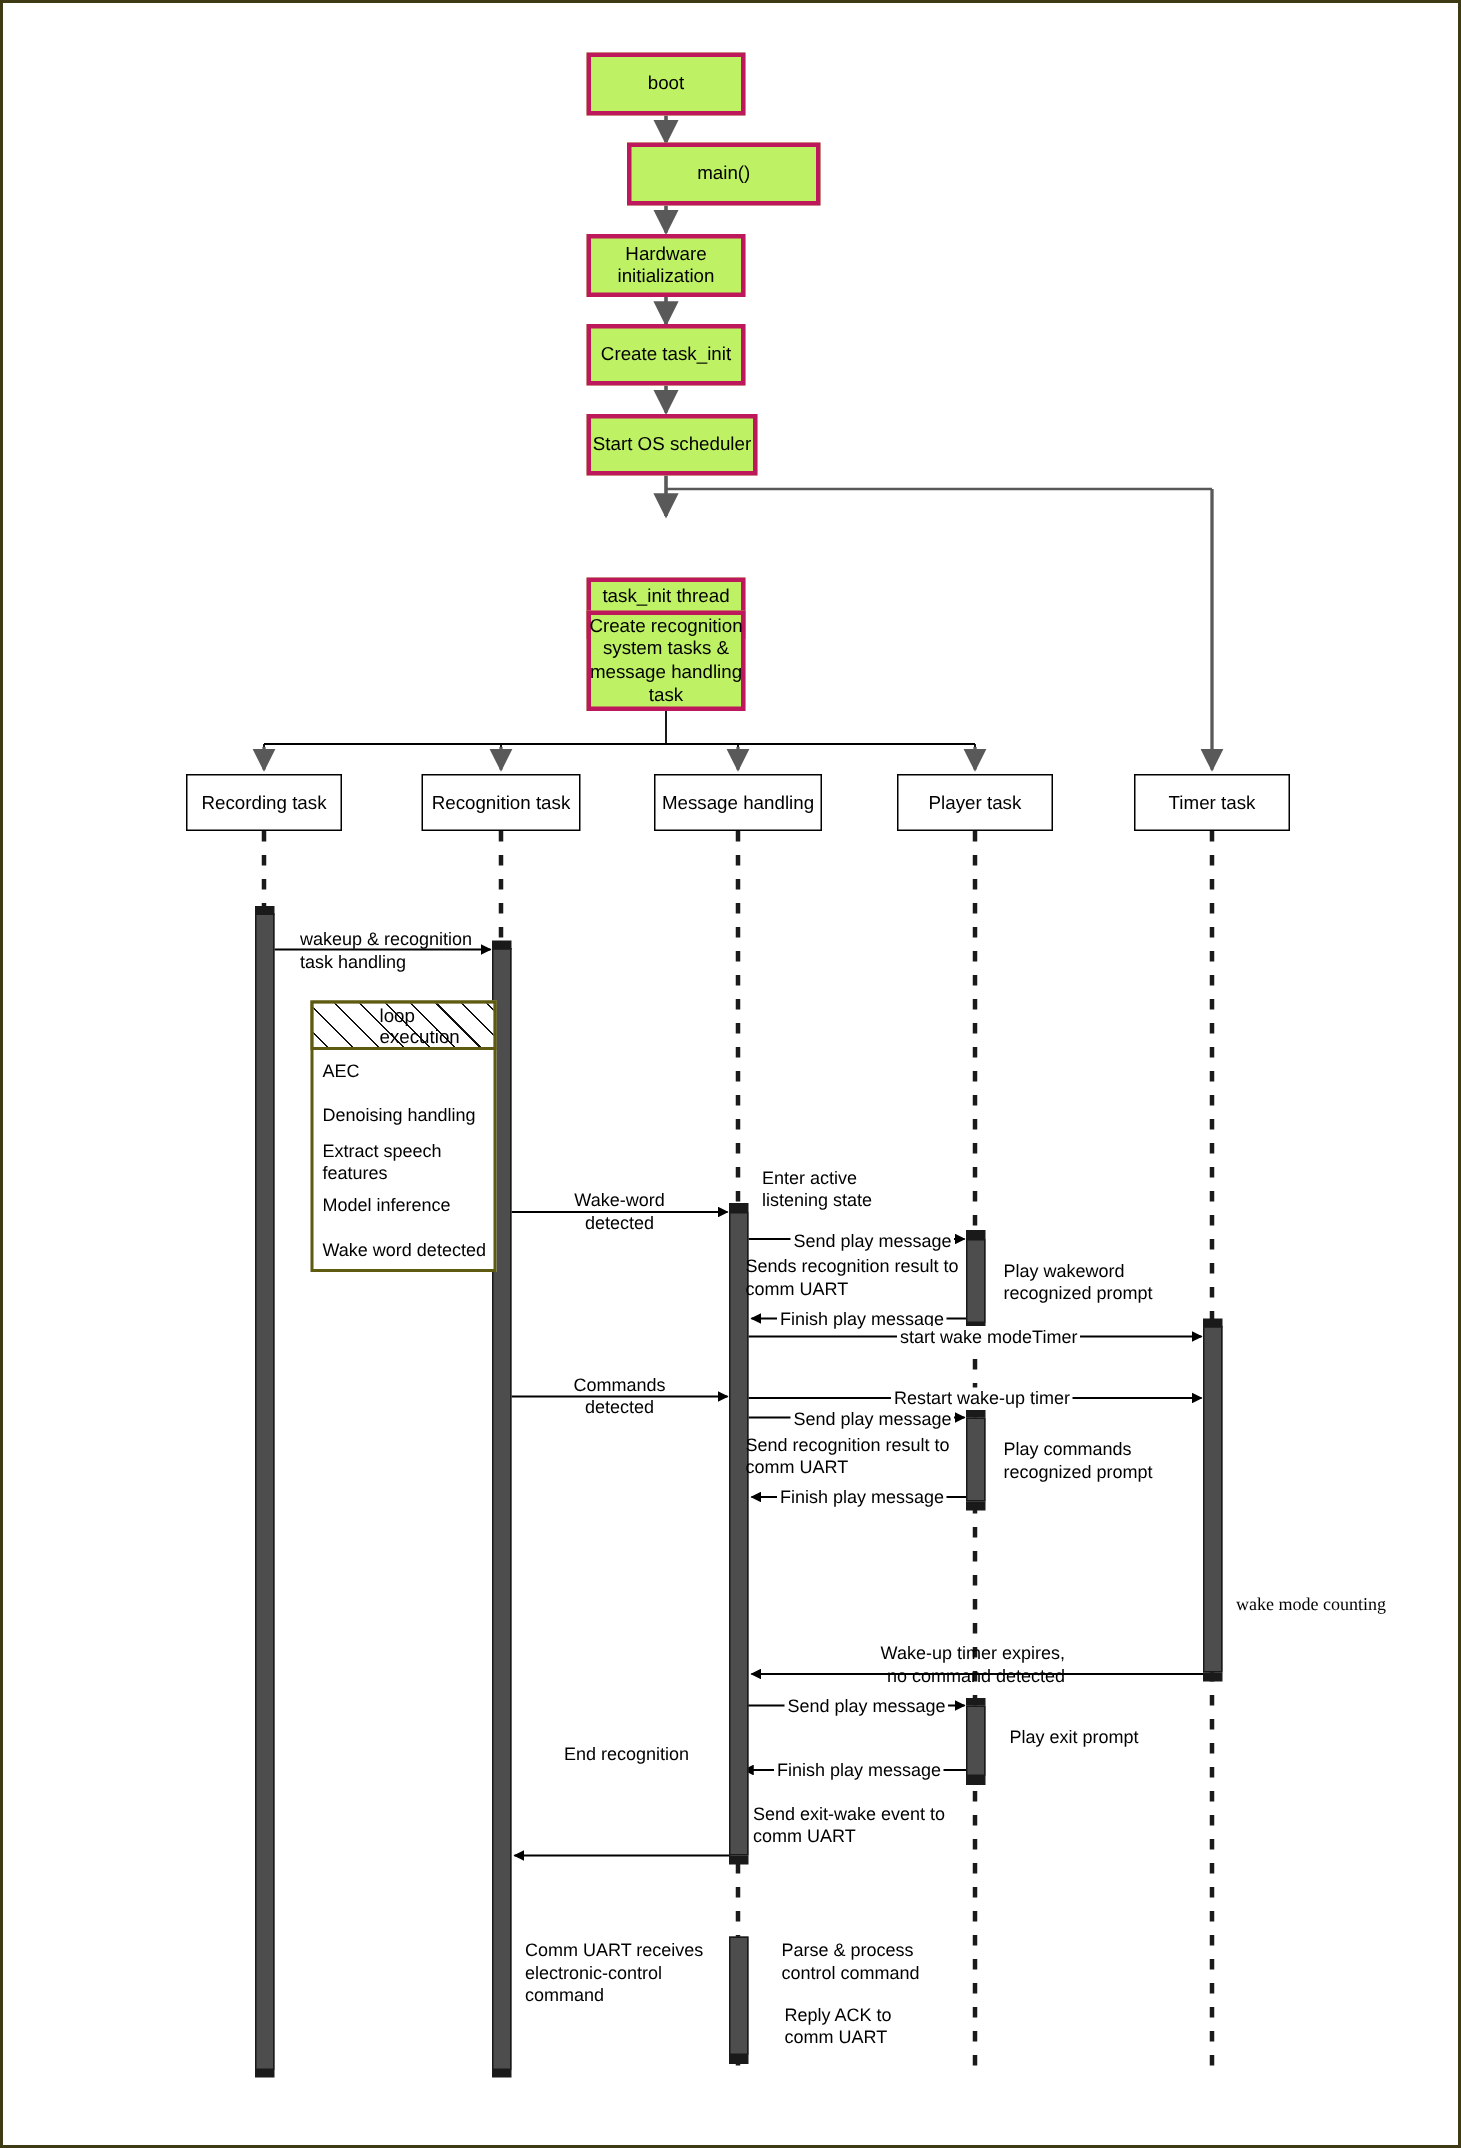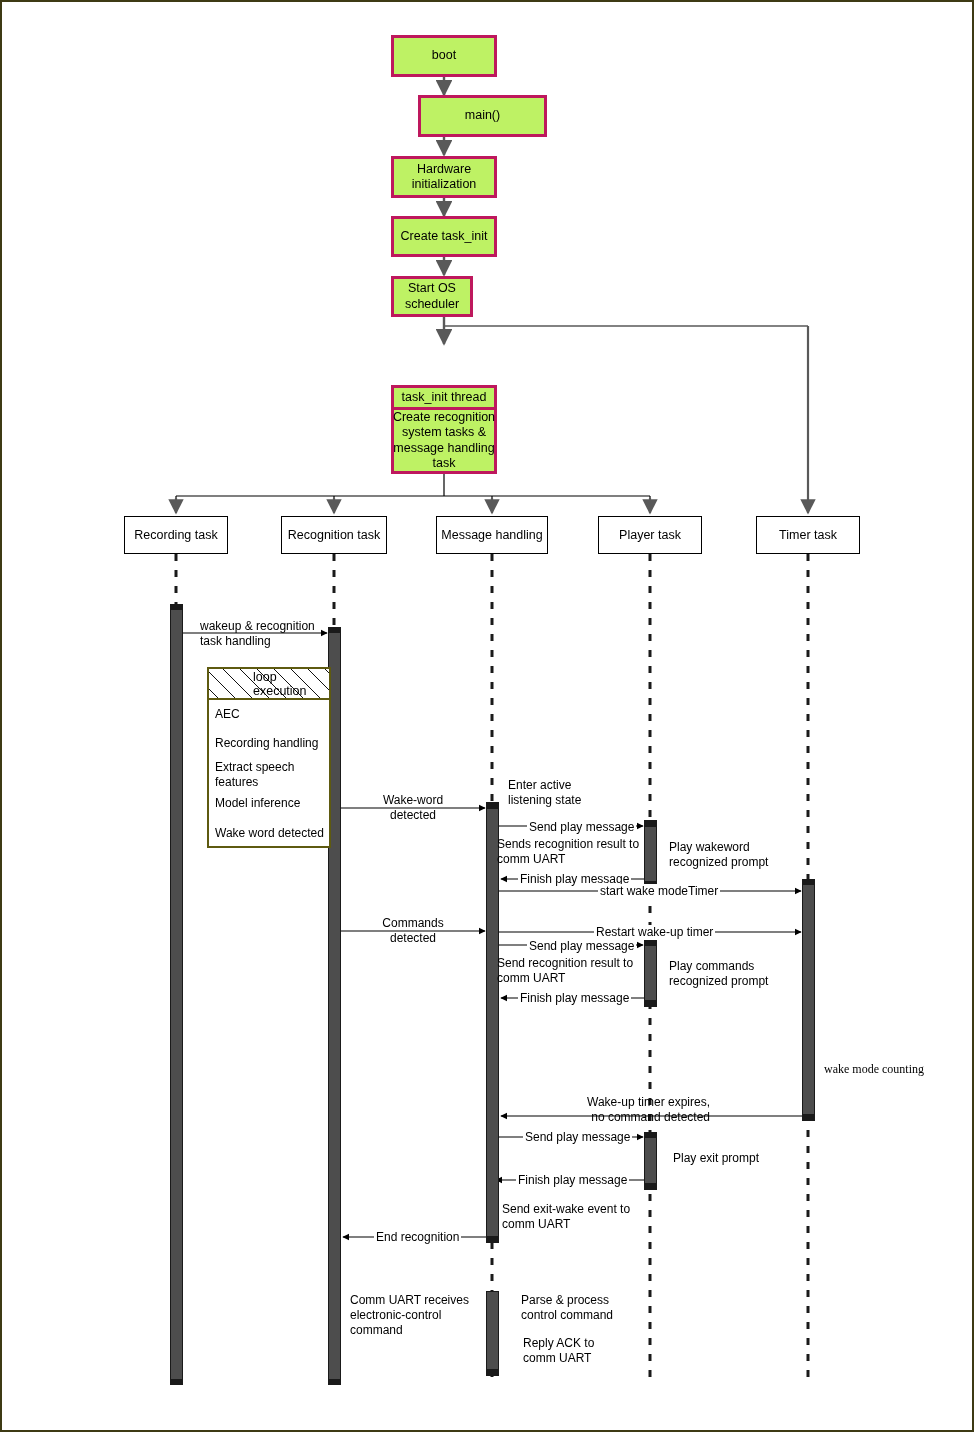--- a/index.html
+++ b/index.html
@@ -113,21 +113,21 @@
   <div class="fbox" style="left:389px;top:93px;width:129px;height:42px;margin-left:27px;">
     <span>main()</span>
   </div>
   <div class="fbox" style="left:389px;top:154px;width:106px;height:42px;white-space:pre;">
     <span>Hardware
 initialization</span>
   </div>
   <div class="fbox" style="left:389px;top:214px;width:106px;height:41px;">
     <span>Create task_init</span>
   </div>
-  <div class="fbox" style="left:389px;top:274px;width:82px;height:41px;">
+  <div class="fbox" style="left:389px;top:274px;width:114px;height:41px;">
     <span>Start OS scheduler</span>
   </div>
   <div class="fbox" style="left:389px;top:343px;width:106px;height:41px;white-space:pre;margin-top:40px;">
     <span>task_init thread
 starts</span>
   </div>
   <div class="fbox" style="left:389px;top:405px;width:106px;height:67px;white-space:pre;">
     <span>Create recognition
 system tasks &amp;
 message handling
@@ -179,21 +179,21 @@
 
   <div class="act" style="left:800px;top:882px;width:13px;height:231px;"></div>
   <div class="actcap" style="left:800px;top:877px;width:13px;height:6px;"></div>
   <div class="actcap" style="left:800px;top:1113px;width:13px;height:6px;"></div>
 
   <div class="loopbox" style="left:205px;top:665px;width:124px;height:181px;"></div>
   <div class="loophdr" style="left:205px;top:665px;width:124px;height:33px;">
     <span>loop execution</span>
   </div>
   <div class="loopitem" style="left:213px;top:705px;width:110px;">AEC</div>
-  <div class="loopitem" style="left:213px;top:734px;width:110px;">Recording handling</div>
+  <div class="loopitem" style="left:213px;top:734px;width:110px;">Denoising handling</div>
   <div class="loopitem" style="left:213px;top:758px;width:110px;white-space:pre;">Extract speech
 features</div>
   <div class="loopitem" style="left:213px;top:794px;width:110px;">Model inference</div>
   <div class="loopitem" style="left:213px;top:824px;width:110px;">Wake word detected</div>
 
   <div class="lbl" style="left:198px;top:617px;">wakeup &amp; recognition
 task handling</div>
   <div class="lbl c" style="left:352px;top:791px;width:118px;">Wake-word
 detected</div>
   <div class="lbl" style="left:525px;top:818px;background:#fff;padding:0 2px;">Send play message</div>
@@ -201,21 +201,21 @@
   <div class="lbl" style="left:596px;top:882px;background:#fff;padding:0 2px;">start wake modeTimer</div>
   <div class="lbl c" style="left:352px;top:914px;width:118px;">Commands
 detected</div>
   <div class="lbl" style="left:592px;top:923px;background:#fff;padding:0 2px;">Restart wake-up timer</div>
   <div class="lbl" style="left:525px;top:937px;background:#fff;padding:0 2px;">Send play message</div>
   <div class="lbl" style="left:516px;top:989px;background:#fff;padding:0 2px;">Finish play message</div>
   <div class="lbl r" style="left:540px;top:1093px;width:168px;">Wake-up timer expires,
 no command detected</div>
   <div class="lbl" style="left:521px;top:1128px;background:#fff;padding:0 2px;">Send play message</div>
   <div class="lbl" style="left:514px;top:1171px;background:#fff;padding:0 2px;">Finish play message</div>
-  <div class="lbl" style="left:372px;top:1228px;background:#fff;padding:0 2px;">End recognition</div>
+  <div class="lbl" style="left:372px;top:1160px;background:#fff;padding:0 2px;">End recognition</div>
 
   <div class="lbl" style="left:506px;top:776px;">Enter active
 listening state</div>
   <div class="lbl" style="left:495px;top:835px;">Sends recognition result to
 comm UART</div>
   <div class="lbl" style="left:667px;top:838px;">Play wakeword
 recognized prompt</div>
   <div class="lbl" style="left:495px;top:954px;">Send recognition result to
 comm UART</div>
   <div class="lbl" style="left:667px;top:957px;">Play commands

